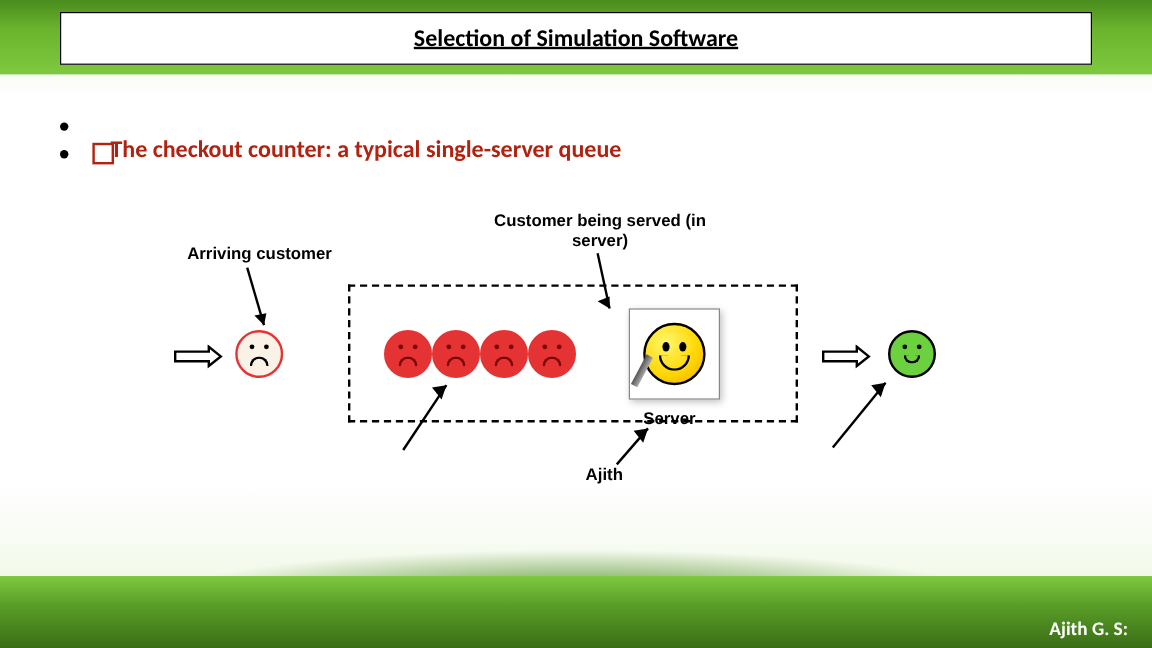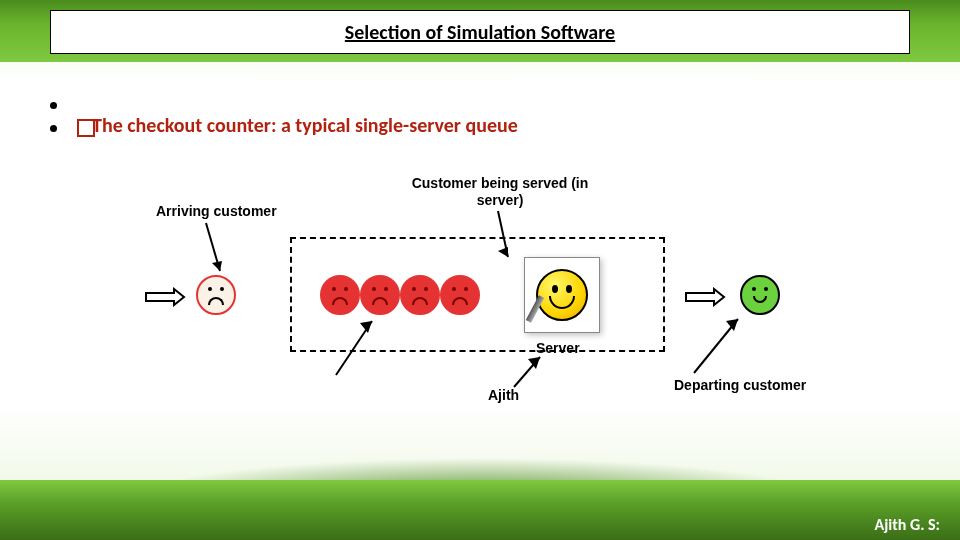--- a/index.html
+++ b/index.html
@@ -225,21 +225,20 @@
       </span>
     </div>
   </div>
 
   <div class="diagram">
 
     <div class="label lbl-arriving">Arriving customer</div>
     <div class="label lbl-served">Customer being served (in server)</div>
     <div class="label lbl-system">Ajith</div>
     <div class="label lbl-server">Server</div>
-    <div class="label lbl-depart">Departing customer</div>
 
     <svg class="pointer" style="left:58px; top:36px;" width="30" height="58">
       <line x1="8" y1="2" x2="22" y2="50" stroke="#000" stroke-width="2"></line>
       <polygon points="22,50 14,42 24,40" fill="#000"></polygon>
     </svg>
     <svg class="pointer" style="left:340px; top:24px;" width="30" height="58">
       <line x1="18" y1="2" x2="28" y2="48" stroke="#000" stroke-width="2"></line>
       <polygon points="28,48 18,42 28,38" fill="#000"></polygon>
     </svg>
     <svg class="pointer" style="left:190px; top:130px;" width="50" height="65">

